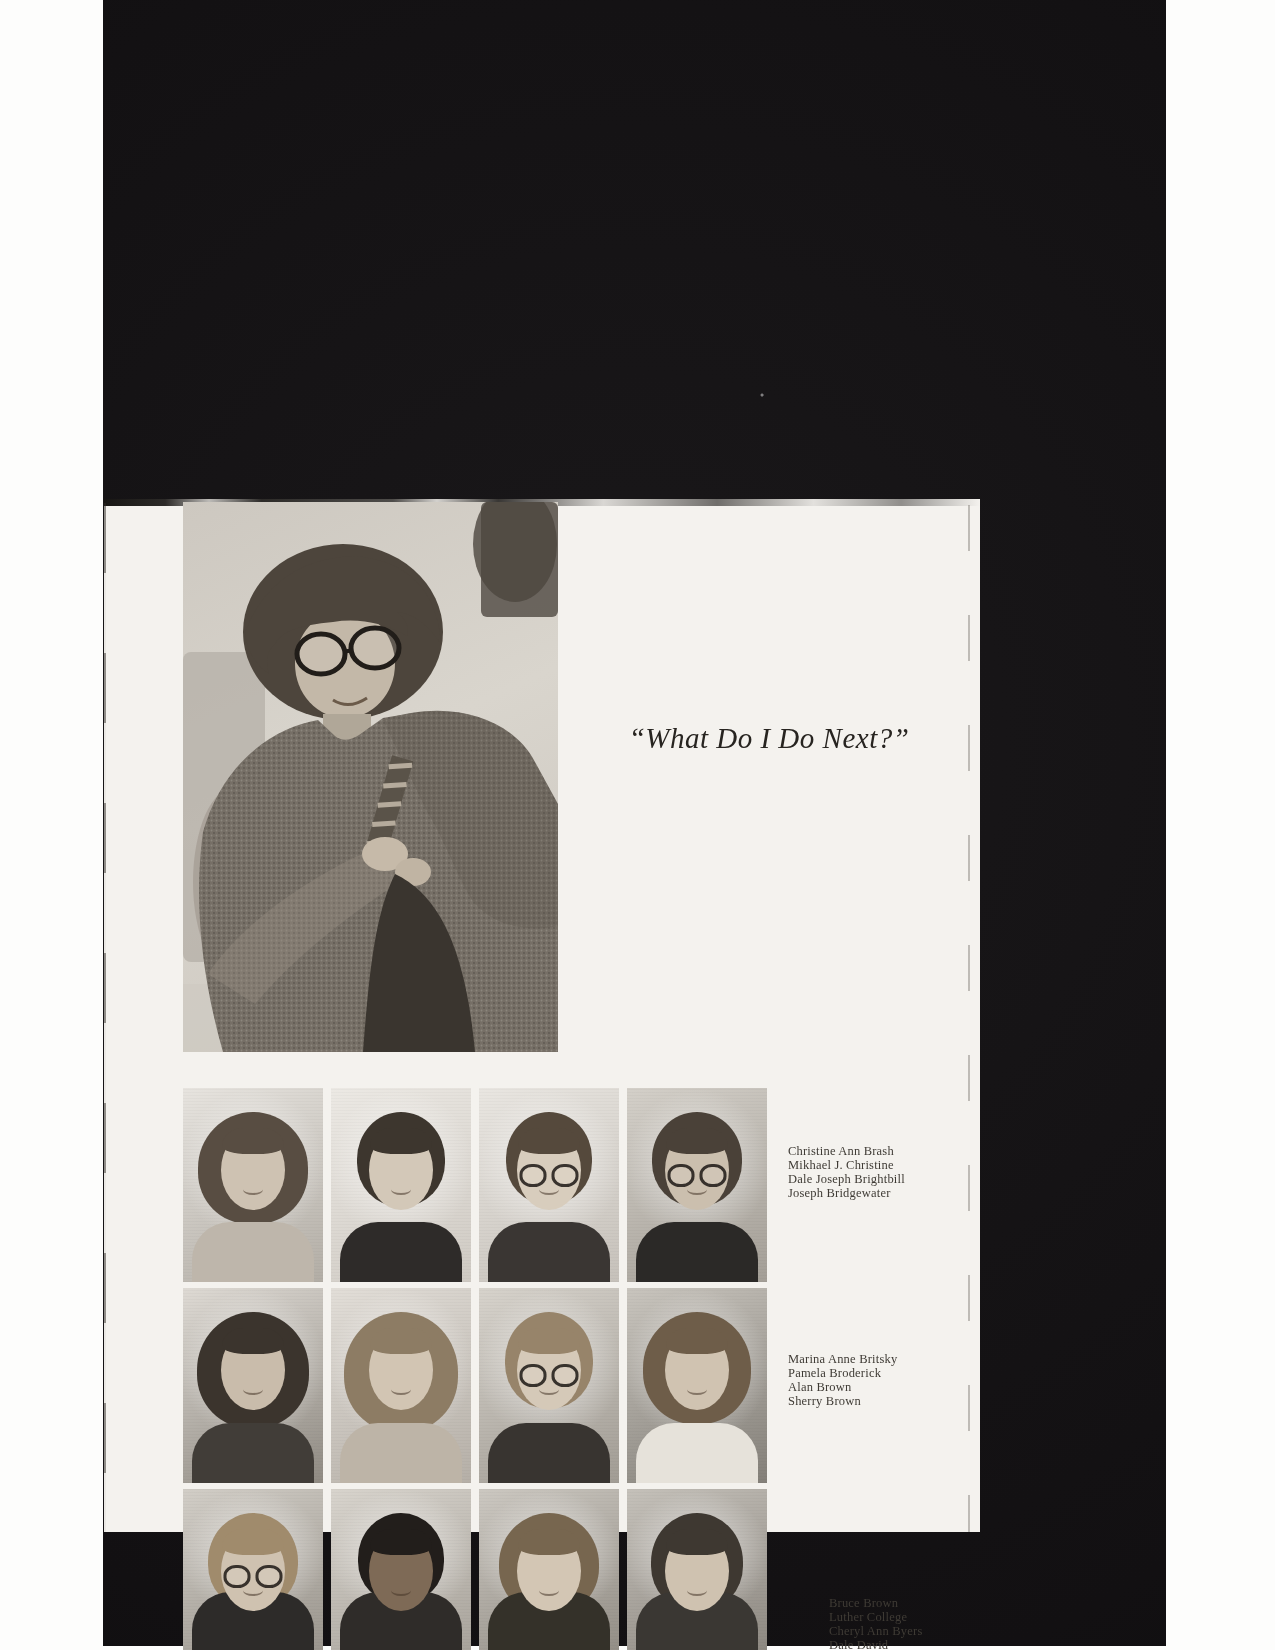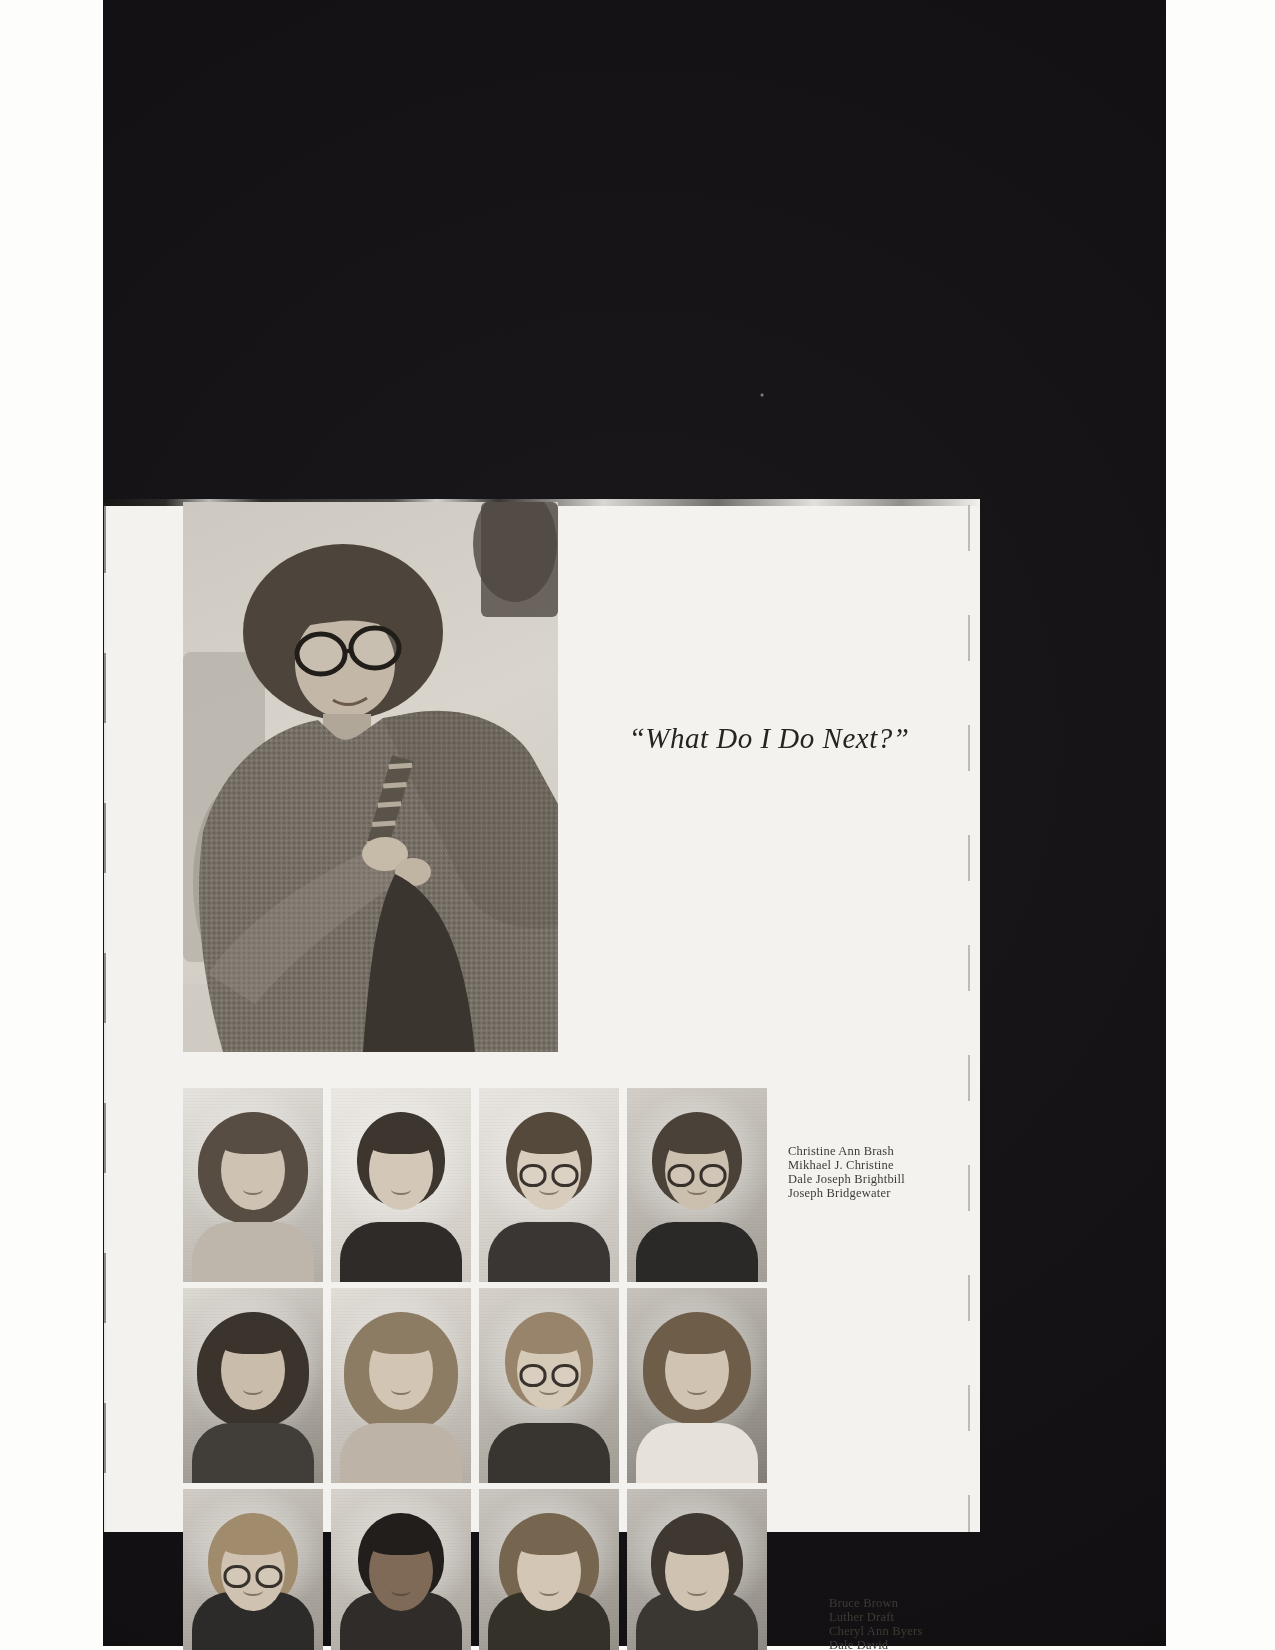--- a/index.html
+++ b/index.html
@@ -288,19 +288,25 @@
         </div>
       </div>
   </div>
 
   <div class="namelist nl-0" style="color: rgb(63, 59, 53);">
     <div>Christine Ann Brash</div>
     <div>Mikhael J. Christine</div>
     <div>Dale Joseph Brightbill</div>
     <div>Joseph Bridgewater</div>
   </div>
+  <div class="namelist nl-1" style="color: rgb(63, 59, 53);">
+    <div>Marina Anne Britsky</div>
+    <div>Pamela Broderick</div>
+    <div>Alan Brown</div>
+    <div>Sherry Brown</div>
+  </div>
   <div class="namelist nl-2" style="color: rgb(63, 59, 53);">
     <div>Bruce Brown</div>
-    <div>Luther Draft</div>
+    <div>Luther College</div>
     <div>Cheryl Ann Byers</div>
     <div>Dale David</div>
   </div>
 </div>
 
 </body></html>

